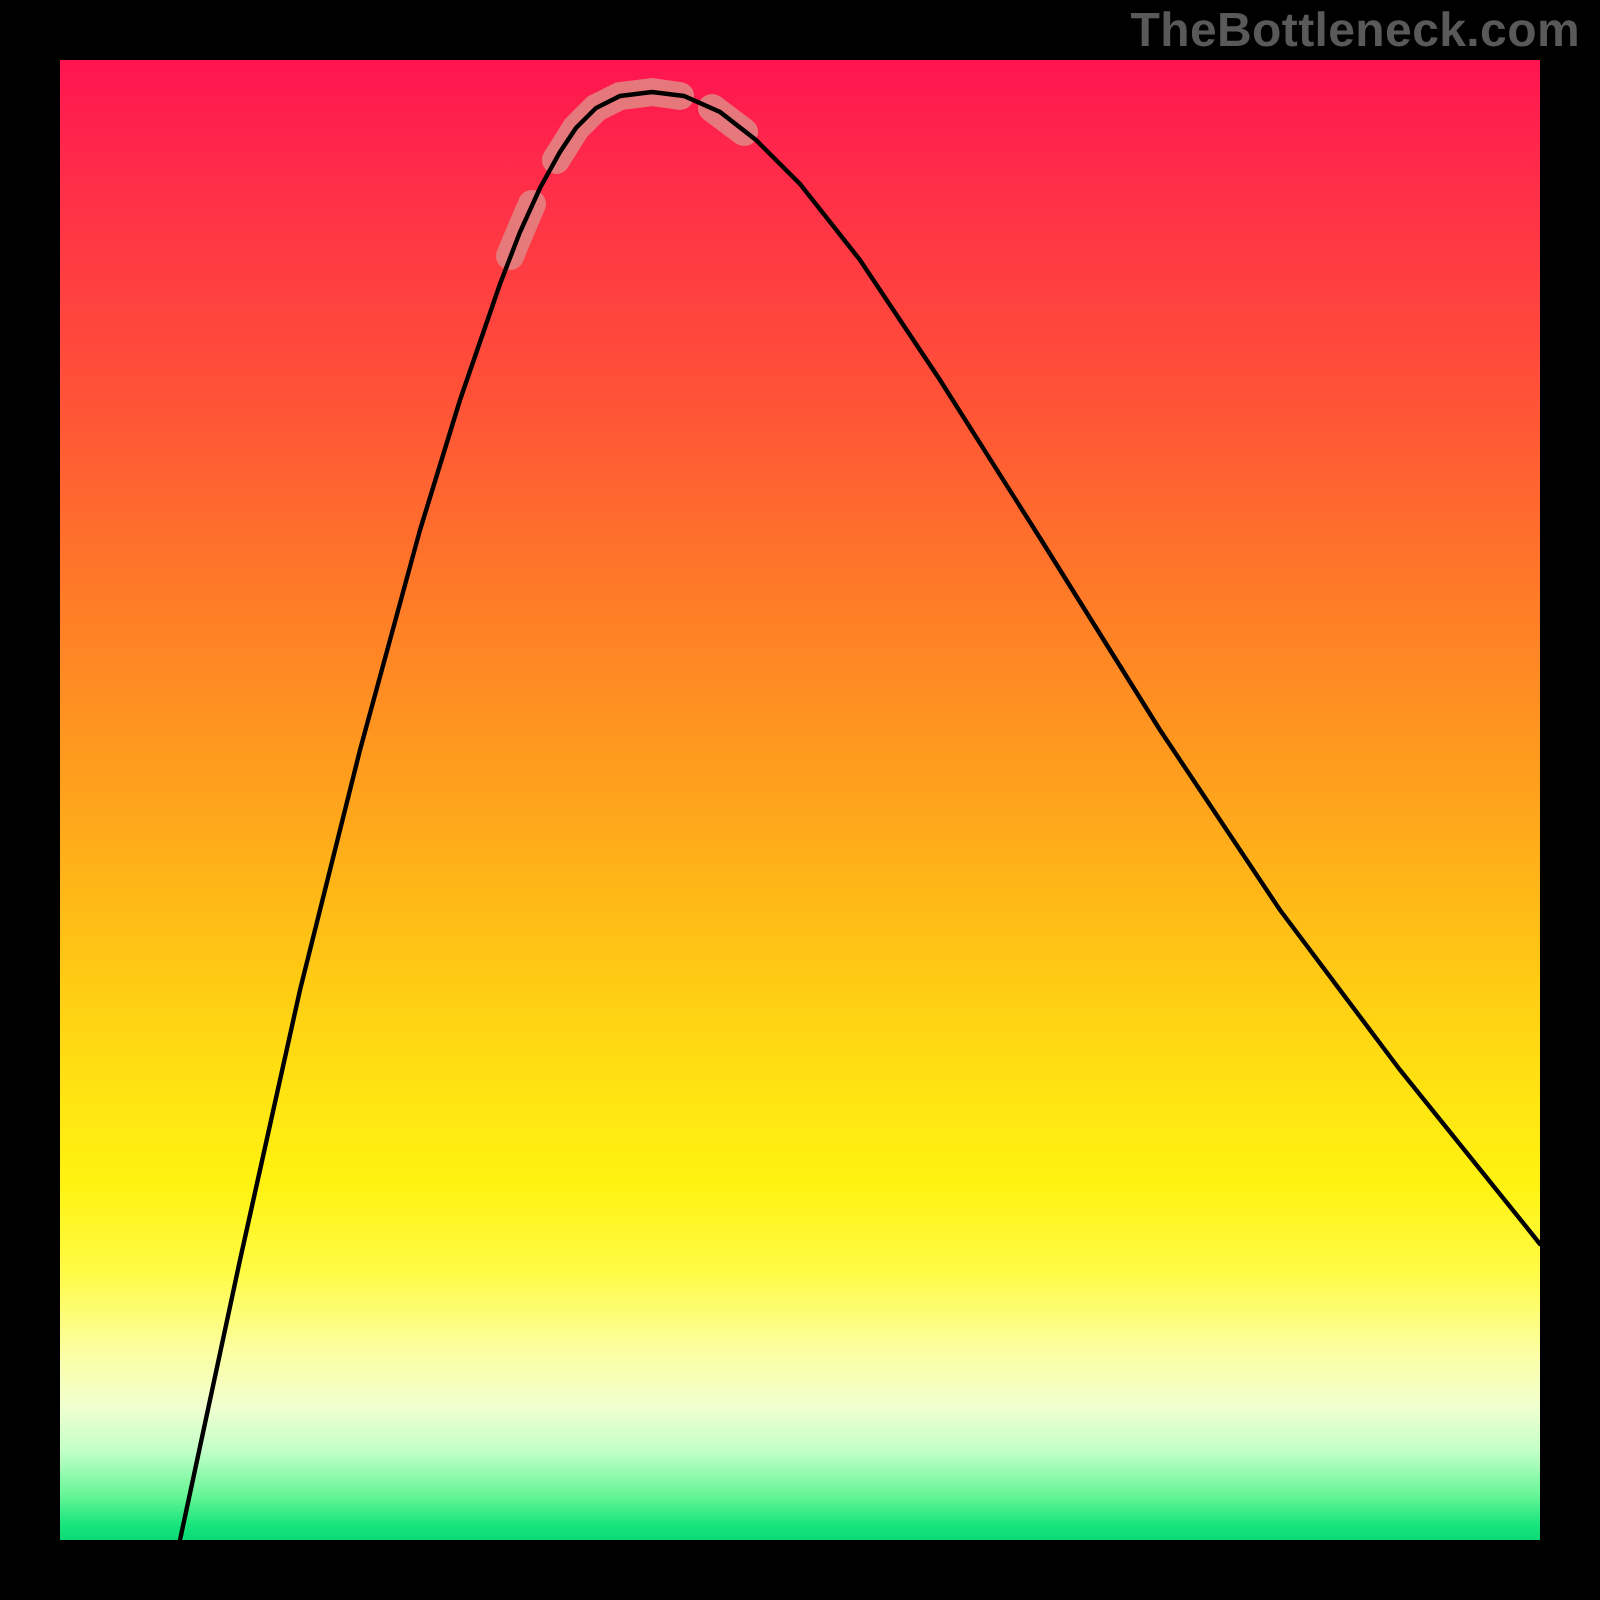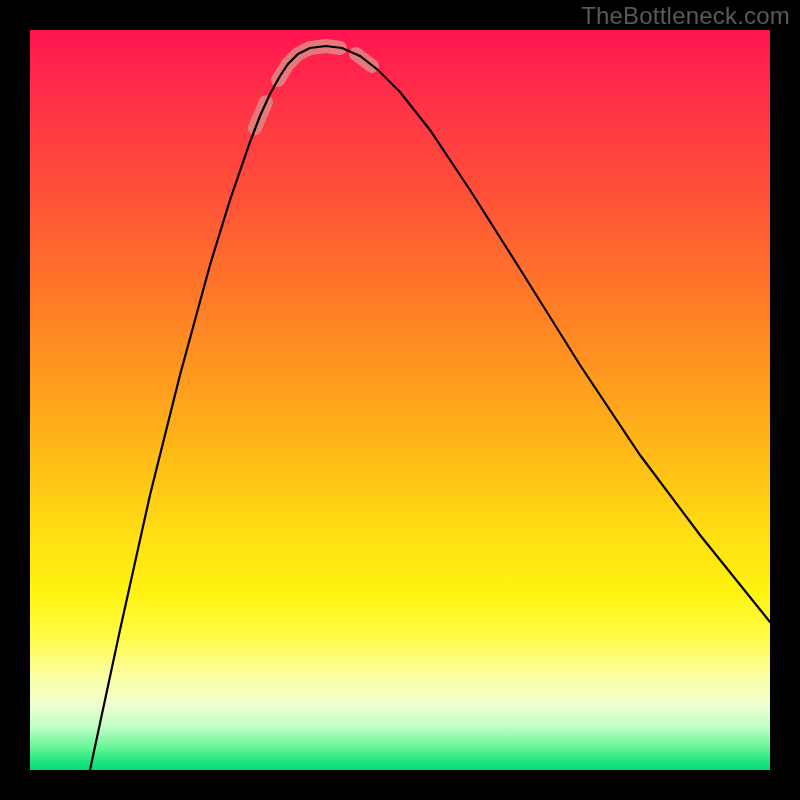--- a/index.html
+++ b/index.html
@@ -18,21 +18,21 @@
     width: 800px;
     height: 800px;
     background: #000;
   }
   .watermark {
     position: absolute;
     top: 2px;
     right: 10px;
     color: #595959;
     font-size: 24px;
-    font-weight: 400;
+    font-weight: 700;
     letter-spacing: 0.2px;
     z-index: 5;
   }
   .plot {
     position: absolute;
     left: 30px;
     top: 30px;
     width: 740px;
     height: 740px;
     background: linear-gradient(to bottom,

